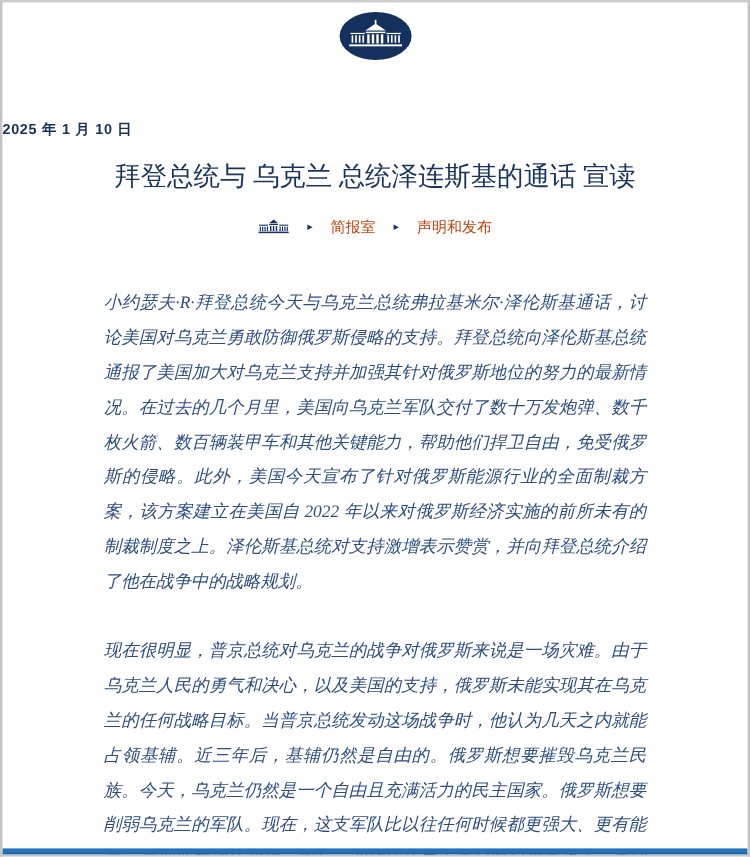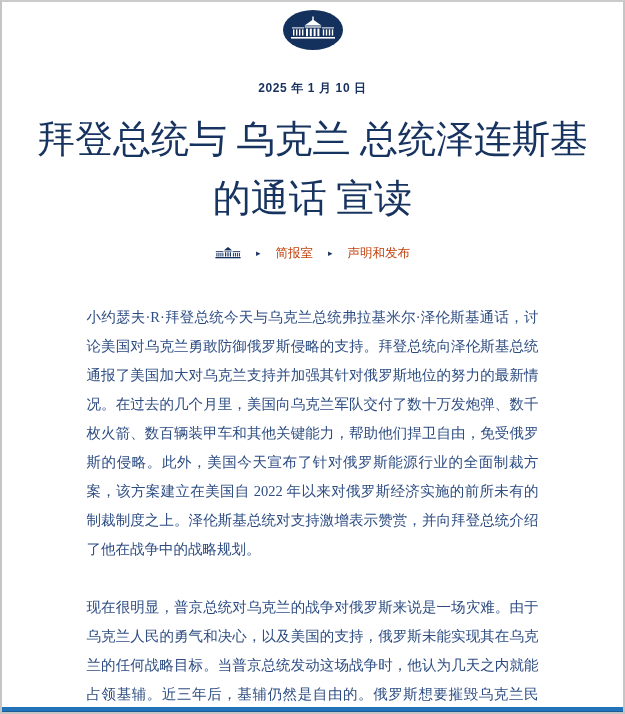--- a/index.html
+++ b/index.html
@@ -5,41 +5,41 @@
   html,body { margin:0; padding:0; background:#ffffff; }
   .page {
     width:625px; height:714px; box-sizing:border-box;
     border:2px solid #c5c5c5; border-top-color:#cbcbcb;
     background:#ffffff; position:relative; overflow:hidden;
     font-family:"Liberation Serif","DejaVu Serif",serif;
   }
   .logo-wrap { text-align:center; padding-top:8px; height:40px; }
   .logo-wrap svg { display:inline-block; }
   .date {
-    text-align:center; margin-top:30px;
+    margin-top:50px;
     font-family:"Liberation Sans","DejaVu Sans",sans-serif;
     font-weight:700; font-size:12px; letter-spacing:0.6px; color:#152f5e;
   }
   .title {
     text-align:center; margin:13px auto 0; max-width:582px;
-    font-size:38px; font-weight:400; line-height:1.55; color:#17335f;
+    font-size:22px; font-weight:400; line-height:1.55; color:#17335f;
   }
   .breadcrumb {
     display:flex; justify-content:center; align-items:center; gap:15px;
     margin-top:16px; font-family:"Liberation Sans","DejaVu Sans",sans-serif;
     font-size:12.5px;
   }
   .breadcrumb .crumb-link { color:#c2410c; text-decoration:none; cursor:pointer; }
   .breadcrumb .sep { color:#17335f; font-size:9px; line-height:1; }
   .article {
     width:452px; margin:40px auto 0;
     font-size:14.5px; line-height:29px; color:#2d4d82;
     text-align:justify;
   }
-  .article p { margin:0 0 29px 0; }
+  .article p { margin:0 0 29px 0;font-style:italic; }
   .bottom-bar {
     position:absolute; left:0; right:0; bottom:0; height:4px;
     background:#2273ba; border-bottom:1px solid #1b5c97;
   }
 </style>
 </head>
 <body>
 
 <div class="page">
 

